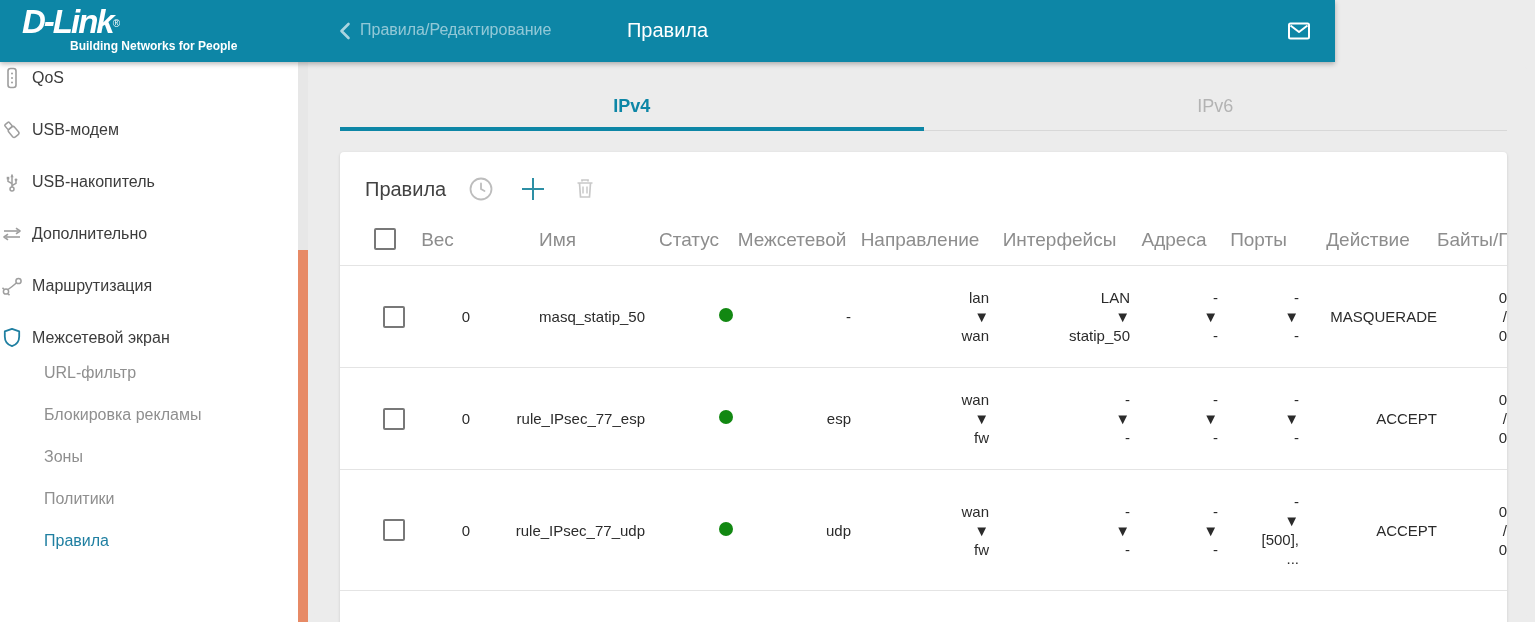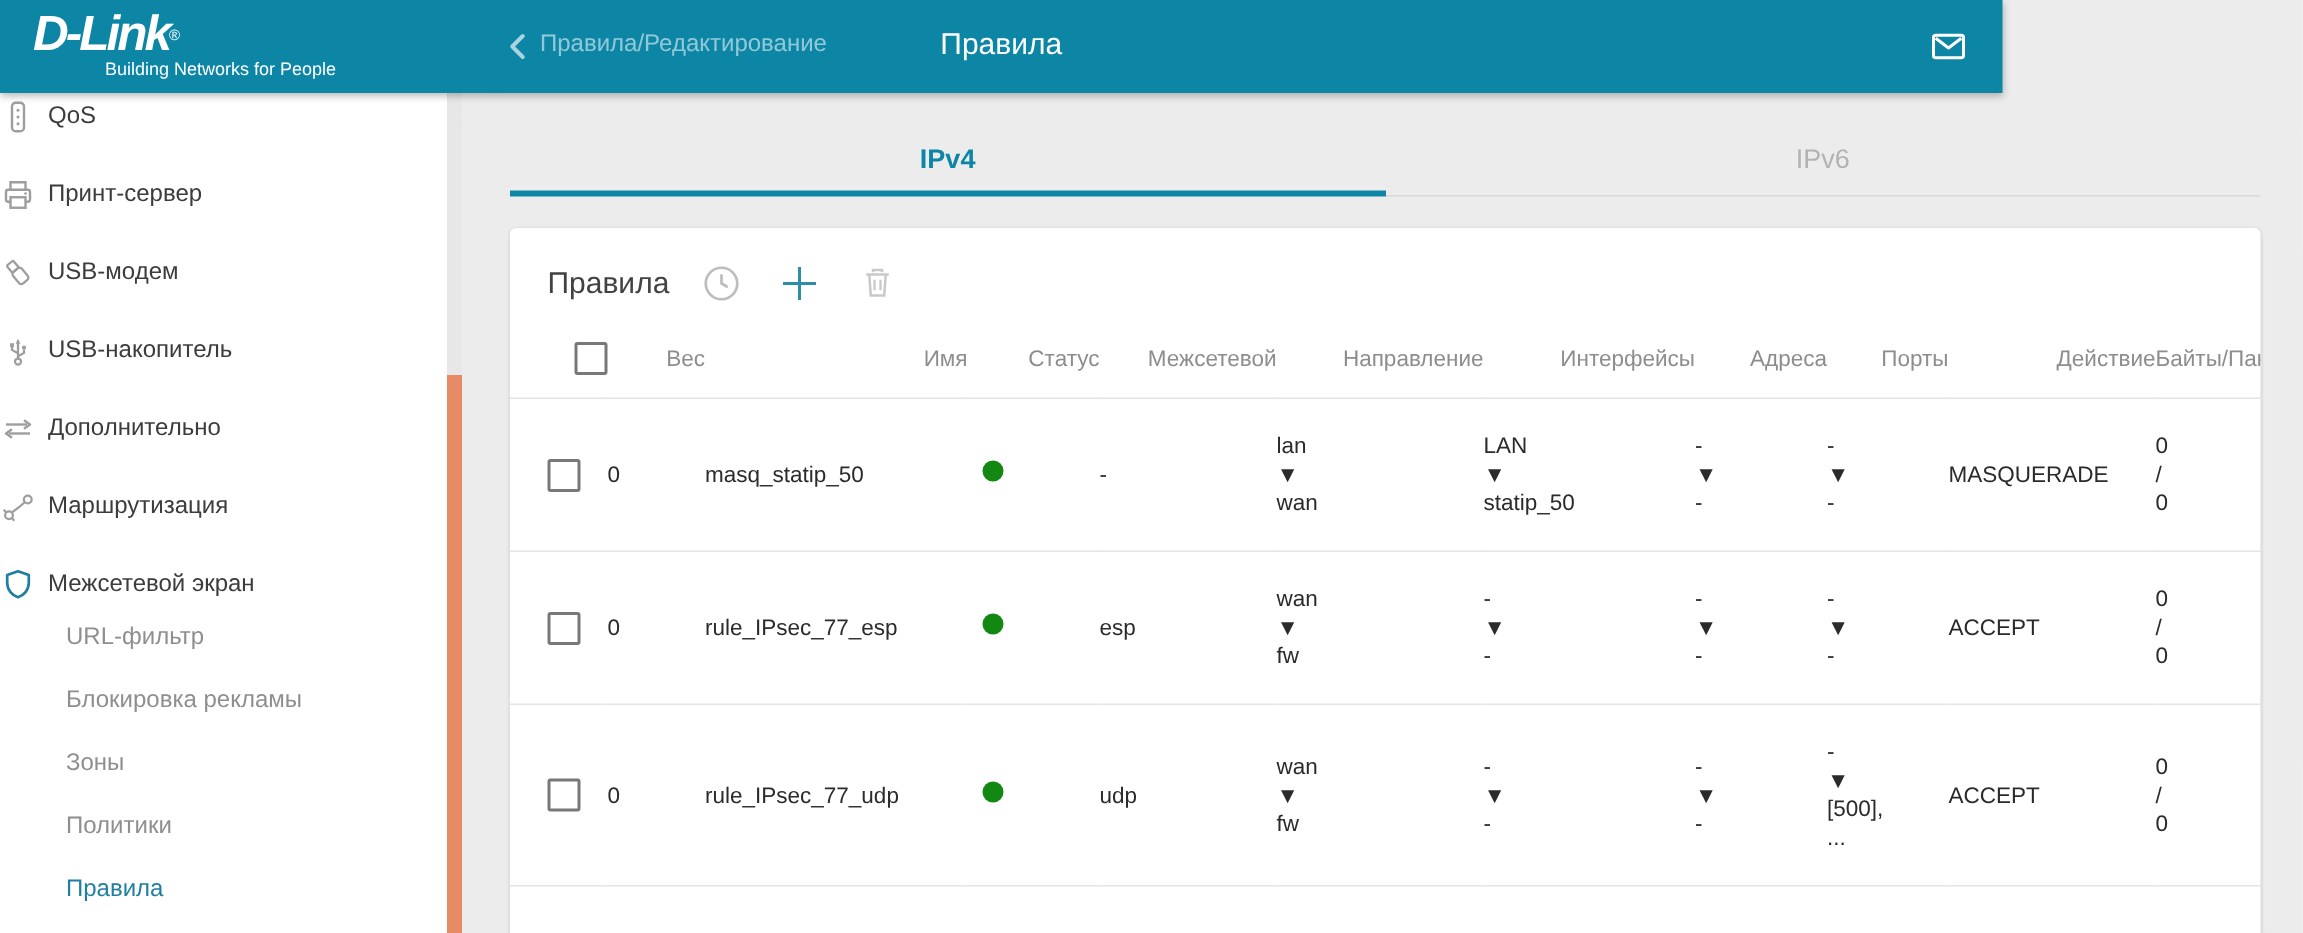--- a/index.html
+++ b/index.html
@@ -7,21 +7,21 @@
     font-family:"Liberation Sans", sans-serif; background:#ececec; }
 
   
   .topbar { position:absolute; top:0; left:0; width:1335px; height:62px;
     background:#0d86a6; z-index:20; box-shadow:0 2px 5px rgba(0,0,0,.28);
     color:#fff; }
   .logo-block { position:absolute; left:22px; top:5px; line-height:1; }
   .logo-main { font-size:33px; font-weight:bold; font-style:italic;
     letter-spacing:-2px; }
   .logo-reg { font-size:10px; vertical-align:super; font-style:normal; }
-  .logo-tagline { font-size:12px; font-weight:normal; margin-top:2px;
+  .logo-tagline { font-size:12px; font-weight:bold; margin-top:2px;
     letter-spacing:0px;padding-left:48px; }
   .back-btn { position:absolute; left:334px; top:19px; width:24px; height:24px;
     cursor:pointer; }
   .breadcrumb { position:absolute; left:360px; top:21px; font-size:16px;
     color:rgba(255,255,255,.55); }
   .page-title { position:absolute; left:50%; transform:translateX(-50%);
     top:19px; font-size:20px; color:#fff; }
   .mail-btn { position:absolute; right:23px; top:18px; width:26px; height:26px;
     cursor:pointer; }
 
@@ -61,24 +61,24 @@
     background:#fff; border-radius:4px 4px 0 0;
     box-shadow:0 1px 3px rgba(0,0,0,.15); overflow:hidden; }
   .card-header { padding:24px 0 0 25px; display:flex; align-items:center; }
   .card-title { font-size:20px; color:#424242; }
   .icon-btn { width:26px; height:26px; margin-left:26px; cursor:pointer; }
   .icon-btn.first { margin-left:22px; }
 
   
   table { width:100%; border-collapse:collapse; table-layout:fixed;
     margin-top:14px; }
-  th { font-weight:normal; font-size:15px; color:#8d8d8d; text-align:right;
+  th { font-weight:normal; font-size:19px; color:#8d8d8d; text-align:center;
     padding:12px 0 15px 0; line-height:19px; white-space:nowrap;
     overflow:visible; }
-  td { font-size:15px; color:#2b2b2b; text-align:left; vertical-align:middle;
+  td { font-size:15px; color:#2b2b2b; text-align:right; vertical-align:middle;
     padding:22px 0; line-height:19px; white-space:pre-line; overflow:visible; }
   tbody tr { border-top:1px solid #e4e4e4; }
   tr.data-row { cursor:pointer; }
   .cb-cell { padding-left:25px; }
   .checkbox { display:inline-block; width:22px; height:22px;
     border:2px solid #787878; border-radius:2px; background:#fff;
     vertical-align:middle; cursor:pointer; }
   .status-dot { display:inline-block; width:14px; height:14px;
     border-radius:50%; margin-left:10px; }
   tr.spacer td { height:60px; padding:0; }
@@ -112,29 +112,20 @@
     <div class="nav-item">
       <svg class="nav-icon" viewBox="0 0 24 24">
         <rect x="8" y="2.5" width="8" height="19" rx="2.5" fill="none" stroke="#9e9e9e" stroke-width="1.6"></rect>
         <circle cx="12" cy="7.5" r="1" fill="#9e9e9e"></circle>
           <circle cx="12" cy="12" r="1" fill="#9e9e9e"></circle>
           <circle cx="12" cy="16.5" r="1" fill="#9e9e9e"></circle>
       </svg>
       <span class="nav-label">QoS</span>
     </div>
 
-    <div class="nav-item">
-      <svg class="nav-icon" viewBox="0 0 24 24">
-        <path d="M7 8.5V3.5h10v5" fill="none" stroke="#9e9e9e" stroke-width="1.6"></path>
-        <rect x="4" y="8.5" width="16" height="8" rx="1.5" fill="none" stroke="#9e9e9e" stroke-width="1.6"></rect>
-        <rect x="7" y="13.5" width="10" height="7" fill="#fff" stroke="#9e9e9e" stroke-width="1.6"></rect>
-        <circle cx="17" cy="11" r="0.9" fill="#9e9e9e"></circle>
-      </svg>
-      <span class="nav-label">Принт-сервер</span>
-    </div>
 
     <div class="nav-item">
       <svg class="nav-icon" viewBox="0 0 24 24">
         <g transform="rotate(-40 12 12)">
           <rect x="9.2" y="3.5" width="5.6" height="6" rx="1" fill="none" stroke="#9e9e9e" stroke-width="1.5"></rect>
           <rect x="8.2" y="9.5" width="7.6" height="10" rx="2" fill="none" stroke="#9e9e9e" stroke-width="1.5"></rect>
         </g>
       </svg>
       <span class="nav-label">USB-модем</span>
     </div>

